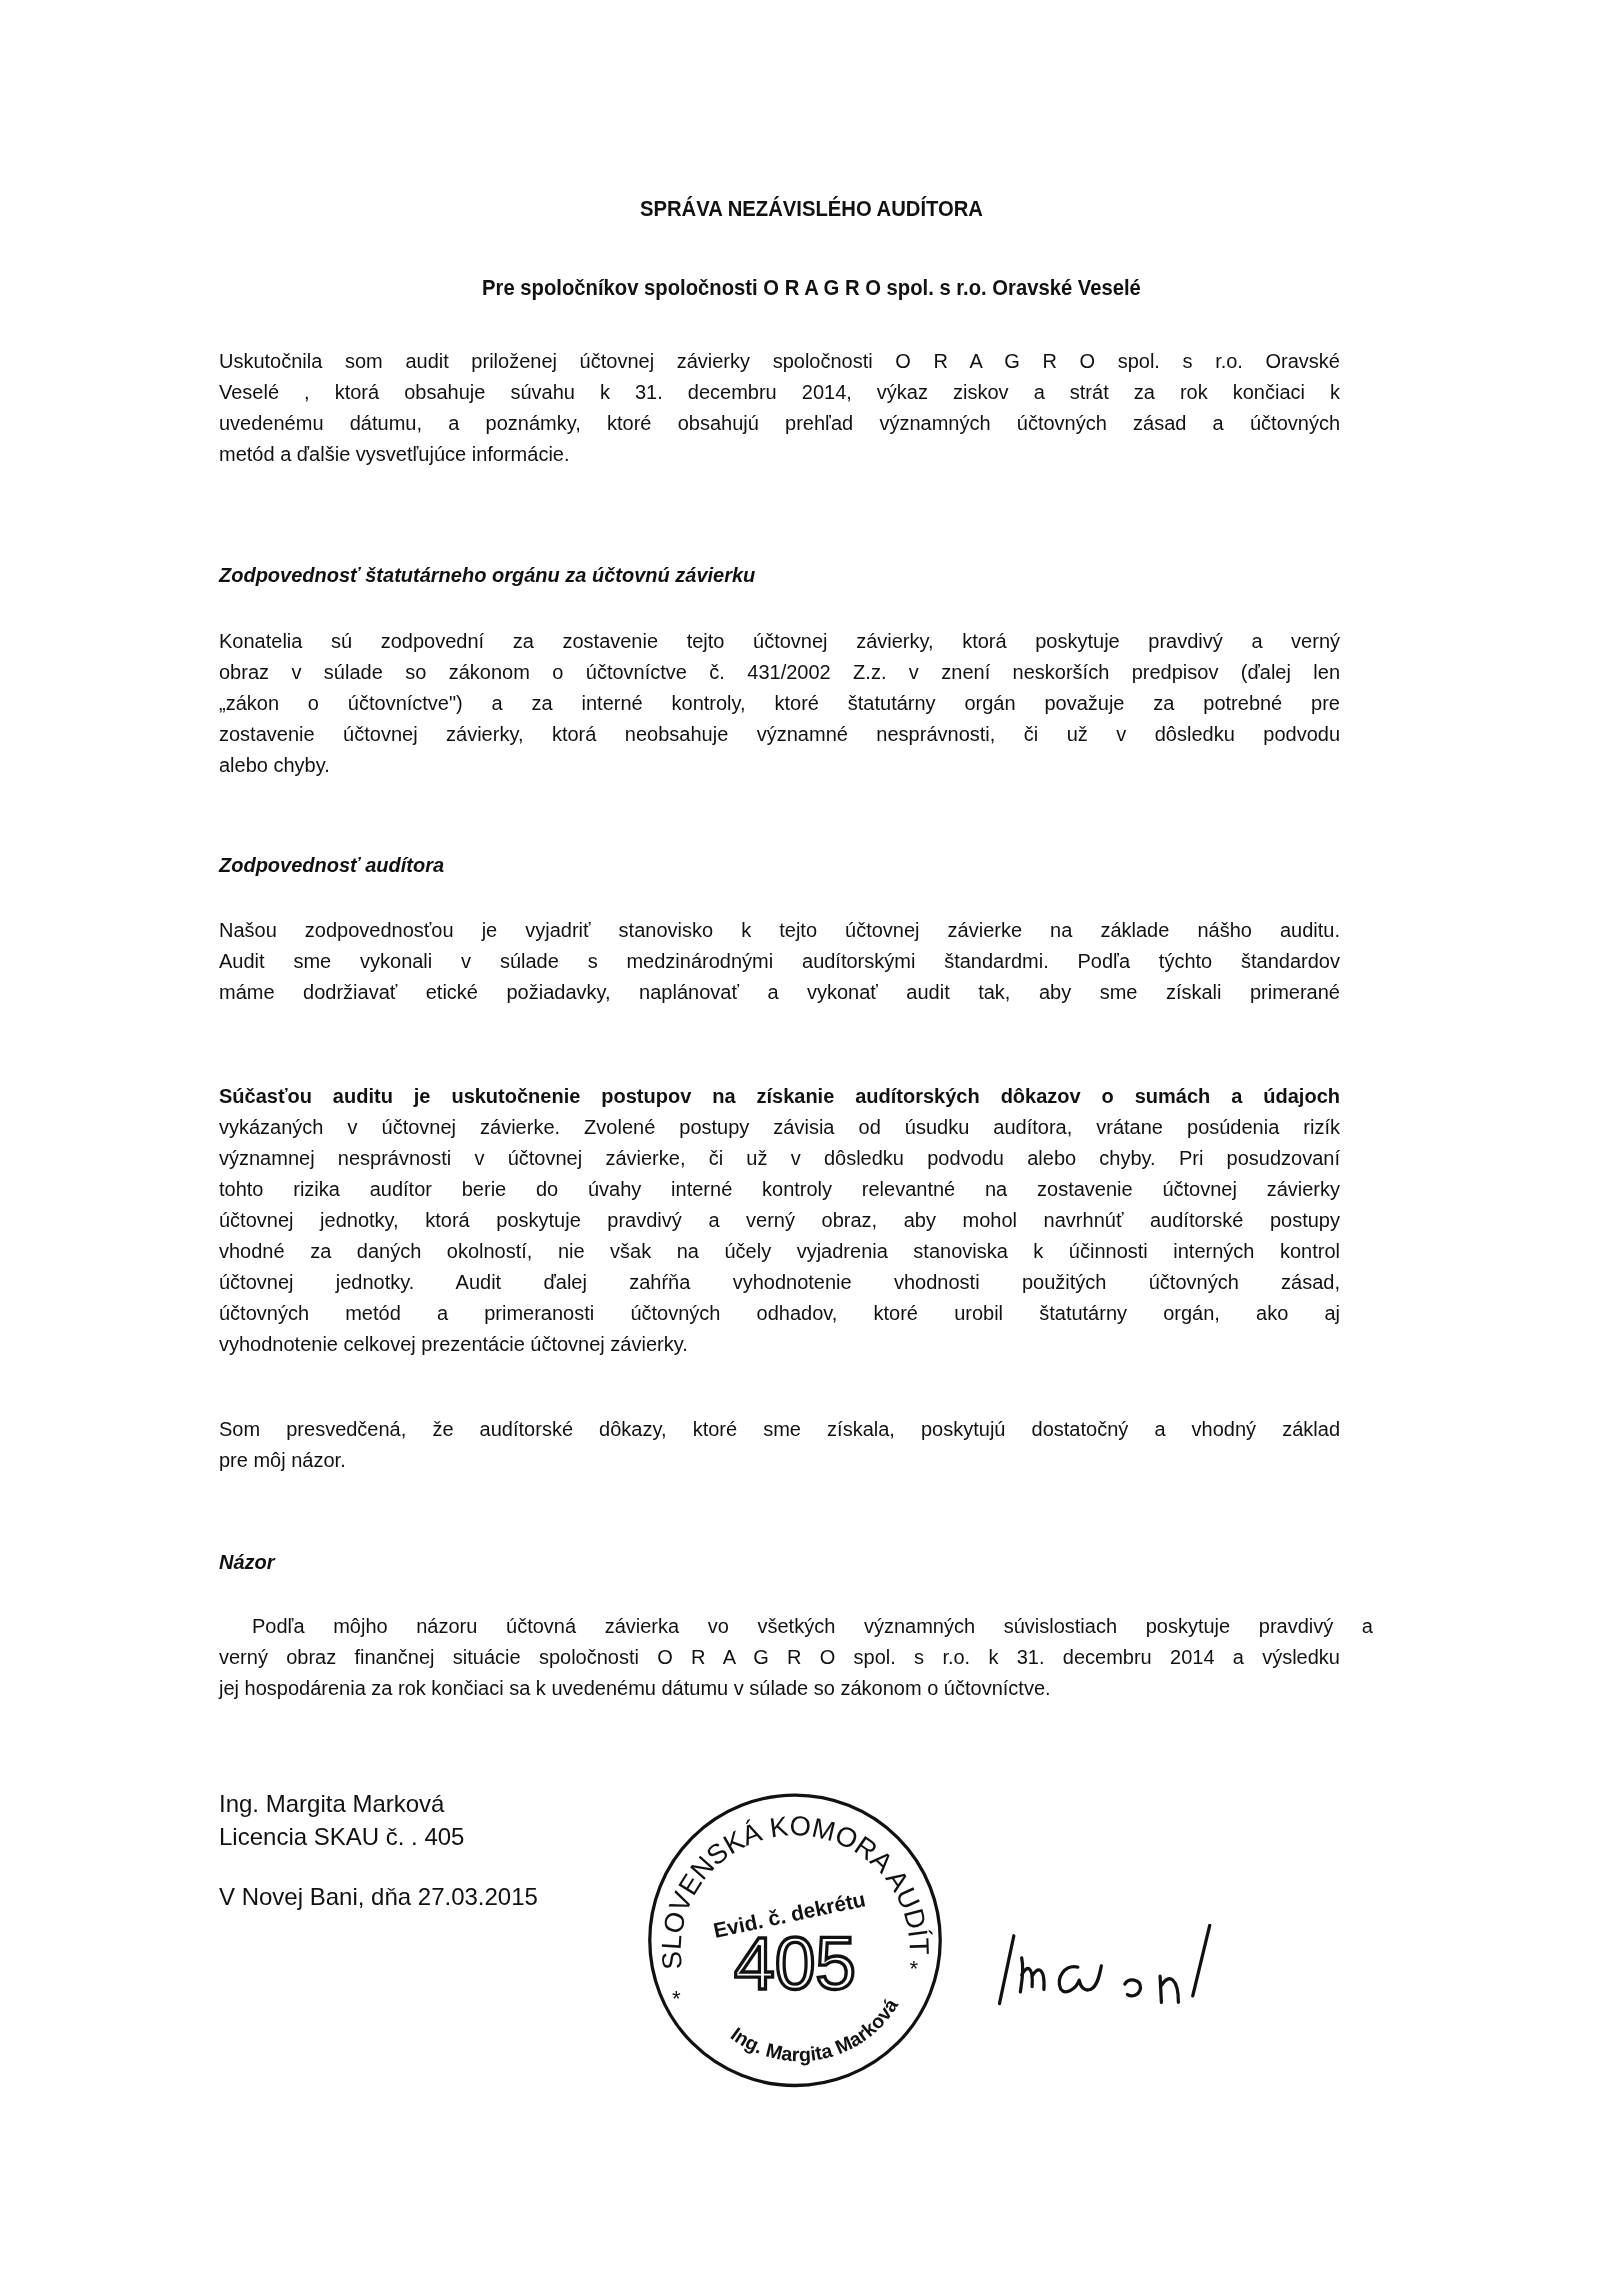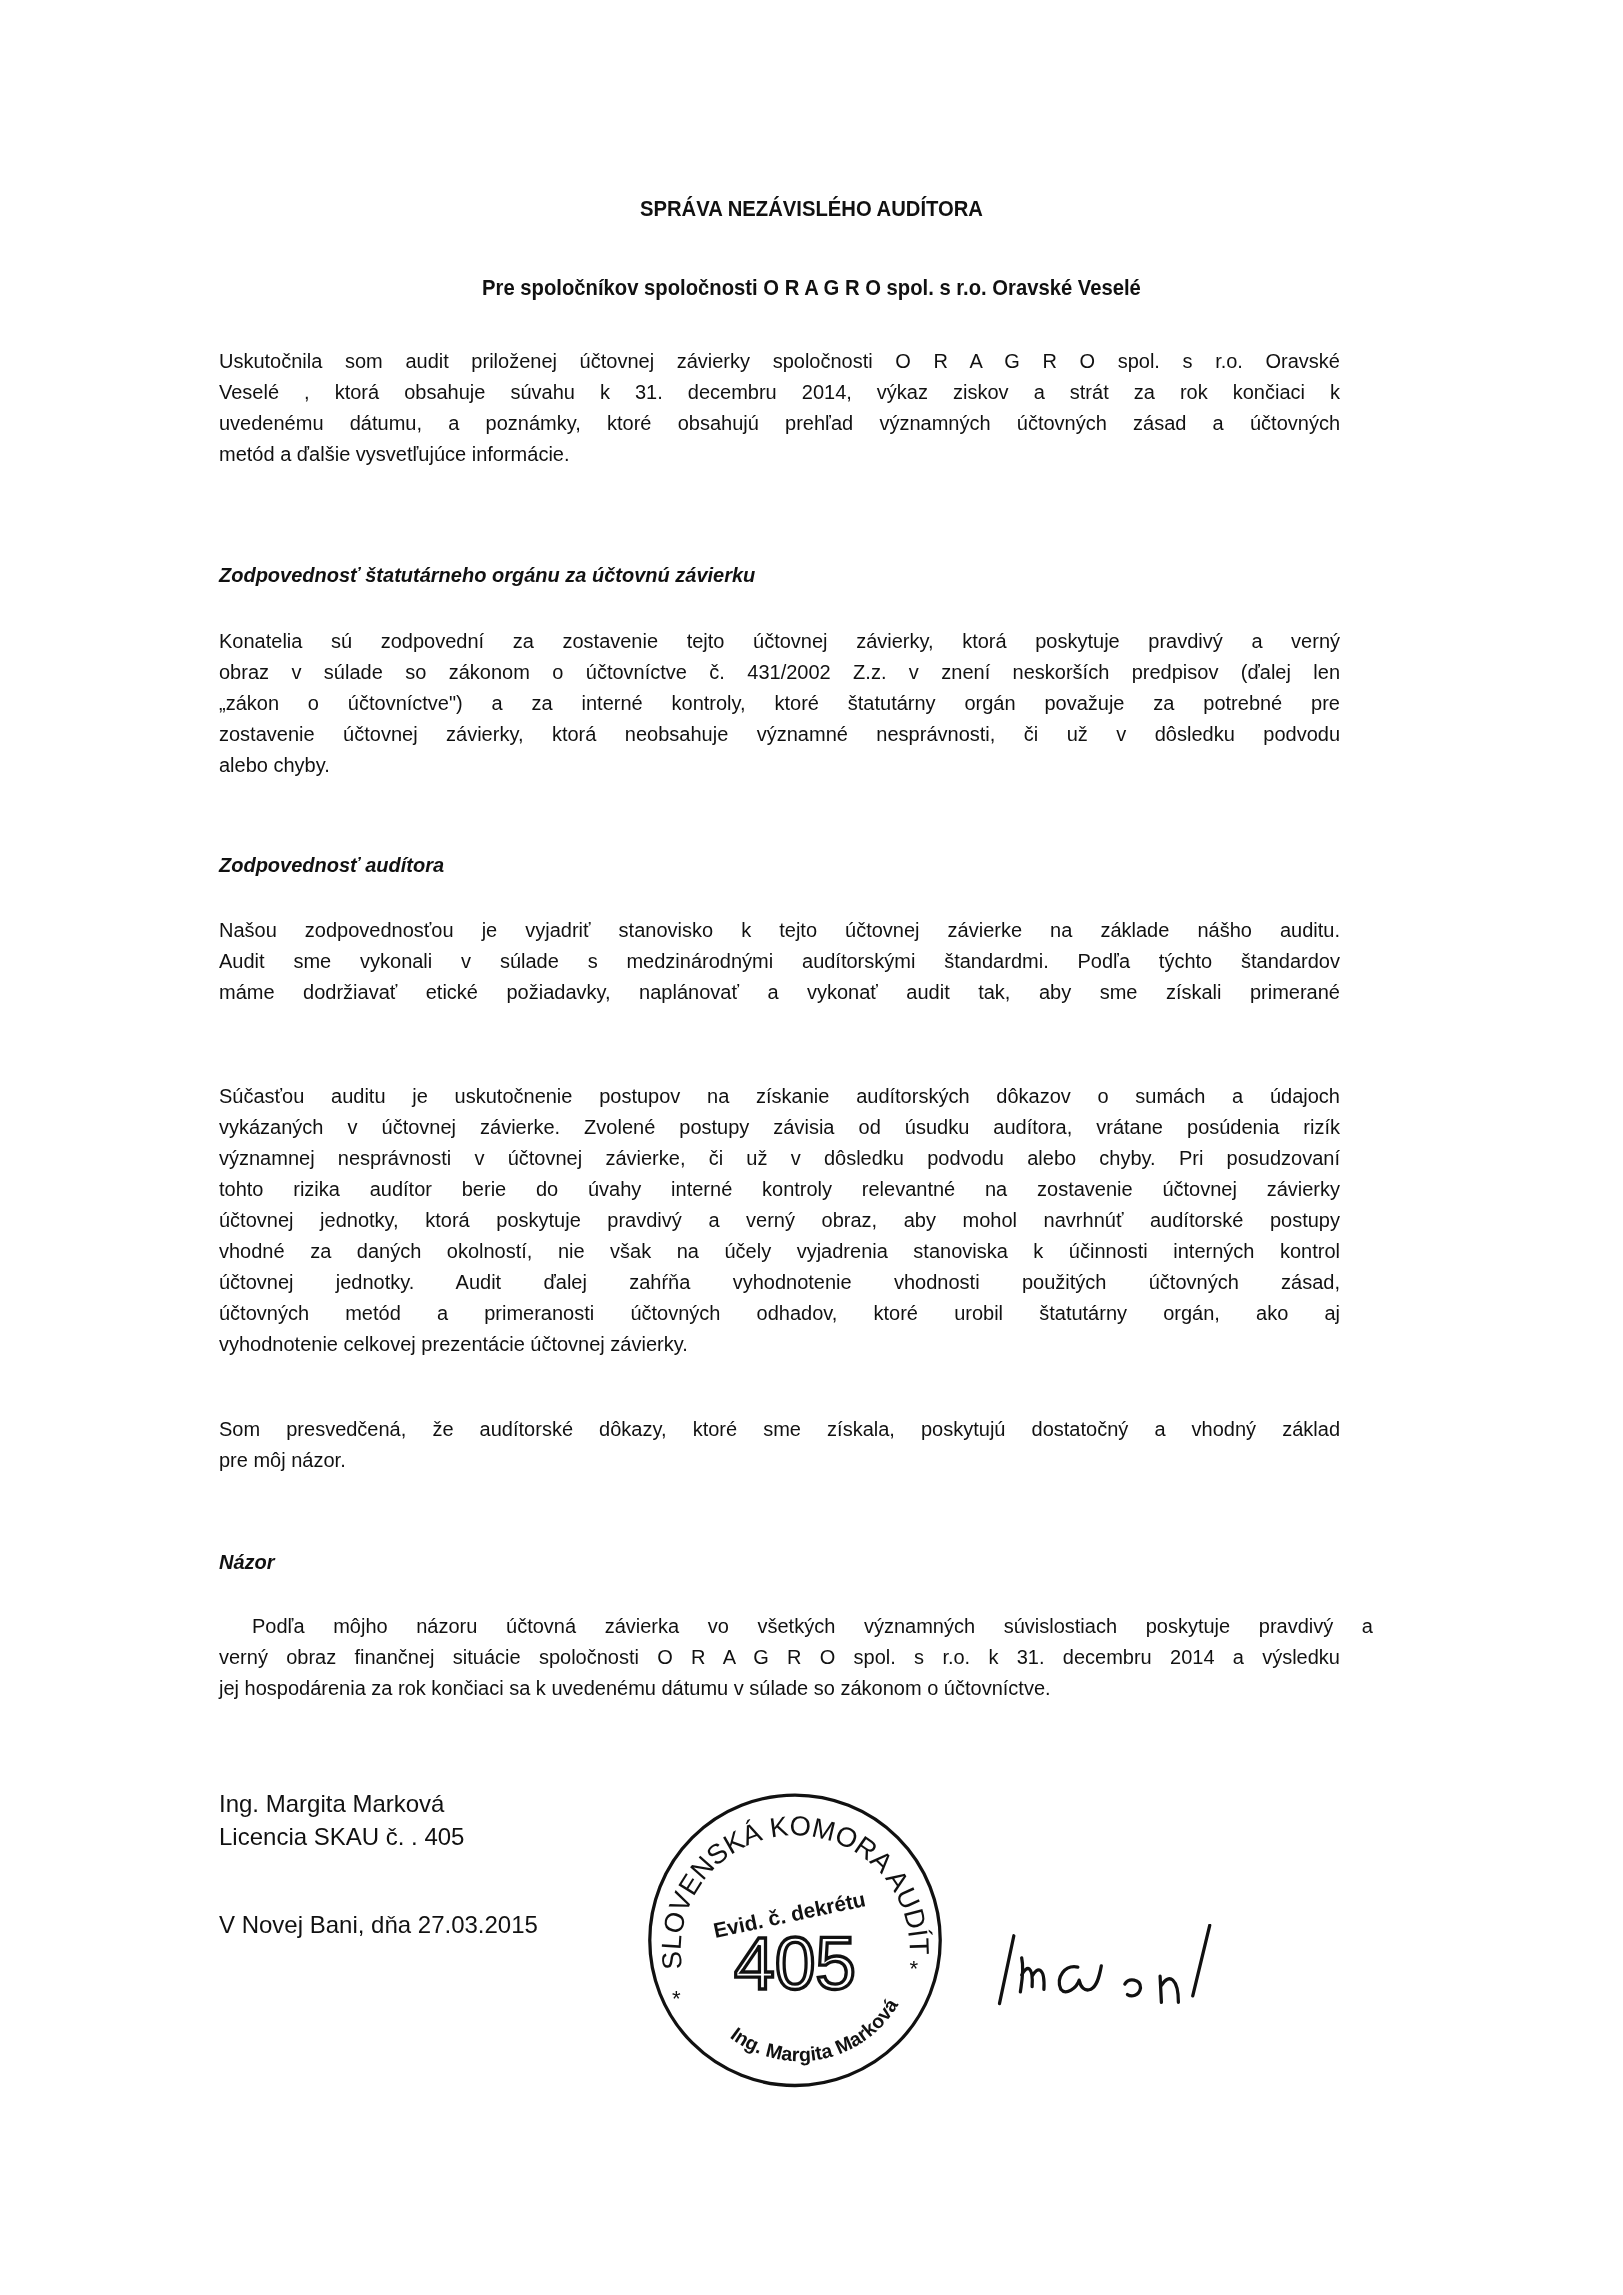--- a/index.html
+++ b/index.html
@@ -42,21 +42,21 @@
     <span class="line last" style="display: block; width: 1121px;">alebo chyby.</span>
   </div>
 
   <div class="heading" style="top:854px;">Zodpovednosť audítora</div>
   <div class="block" style="top:915px;">
     <span class="line" style="display: block; width: 1121px;">Našou zodpovednosťou je vyjadriť stanovisko k tejto účtovnej závierke na základe nášho auditu.</span>
     <span class="line" style="display: block; width: 1121px;">Audit sme vykonali v súlade s medzinárodnými audítorskými štandardmi. Podľa týchto štandardov</span>
     <span class="line" style="display: block; width: 1121px;">máme dodržiavať etické požiadavky, naplánovať a vykonať audit tak, aby sme získali primerané</span>
   </div>
   <div class="block" style="top:1081px;">
-    <span class="line" style="display: block; width: 1121px;">Súčasťou auditu je uskutočnenie postupov na získanie audítorských dôkazov o sumách a údajoch</span>
+    <span class="line" style="display: block; width: 1121px; font-weight: bold;">Súčasťou auditu je uskutočnenie postupov na získanie audítorských dôkazov o sumách a údajoch</span>
     <span class="line" style="display: block; width: 1121px;">vykázaných v účtovnej závierke. Zvolené postupy závisia od úsudku audítora, vrátane posúdenia rizík</span>
     <span class="line" style="display: block; width: 1121px;">významnej nesprávnosti v účtovnej závierke, či už v dôsledku podvodu alebo chyby. Pri posudzovaní</span>
     <span class="line" style="display: block; width: 1121px;">tohto rizika audítor berie do úvahy interné kontroly relevantné na zostavenie účtovnej závierky</span>
     <span class="line" style="display: block; width: 1121px;">účtovnej jednotky, ktorá poskytuje pravdivý a verný obraz, aby mohol navrhnúť audítorské postupy</span>
     <span class="line" style="display: block; width: 1121px;">vhodné za daných okolností, nie však na účely vyjadrenia stanoviska k účinnosti interných kontrol</span>
     <span class="line" style="display: block; width: 1121px;">účtovnej jednotky. Audit ďalej zahŕňa vyhodnotenie vhodnosti použitých účtovných zásad,</span>
     <span class="line" style="display: block; width: 1121px;">účtovných metód a primeranosti účtovných odhadov, ktoré urobil štatutárny orgán, ako aj</span>
     <span class="line last" style="display: block; width: 1121px;">vyhodnotenie celkovej prezentácie účtovnej závierky.</span>
   </div>
   <div class="block" style="top:1414px;">
@@ -66,21 +66,21 @@
 
   <div class="heading" style="top:1551px;">Názor</div>
   <div class="block" style="top:1611px;">
     <span class="line" style="display: block; width: 1121px; margin-left: 33px;">Podľa môjho názoru účtovná závierka vo všetkých významných súvislostiach poskytuje pravdivý a</span>
     <span class="line" style="display: block; width: 1121px;">verný obraz finančnej situácie spoločnosti O R A G R O spol. s r.o.   k  31. decembru 2014 a výsledku</span>
     <span class="line last" style="display: block; width: 1121px;">jej hospodárenia za rok končiaci sa k uvedenému dátumu v súlade so zákonom o účtovníctve.</span>
   </div>
 
   <div class="sig" style="top:1787px;">Ing. Margita Marková</div>
   <div class="sig" style="top:1820px;">Licencia SKAU č. . 405</div>
-  <div class="sig" style="top:1880px;margin-top:28px;">V Novej Bani, dňa 27.03.2015</div>
+  <div class="sig" style="top:1880px;">V Novej Bani, dňa 27.03.2015</div>
 
   <svg class="stamp" viewBox="0 0 480 480">
     <defs>
       <path id="ringTop" d="M 70,300 A 175,175 0 1,1 415,270"></path>
       <path id="ringBottom" d="M 130,385 A 175,175 0 0,0 400,340"></path>
     </defs>
     <circle cx="240" cy="245" r="222" fill="none" stroke="#111" stroke-width="5"></circle>
     <text font-family="Liberation Sans, sans-serif" font-size="42" fill="#111">
       <textPath href="#ringTop" startOffset="2%">SLOVENSKÁ KOMORA AUDÍTOROV</textPath>
     </text>

